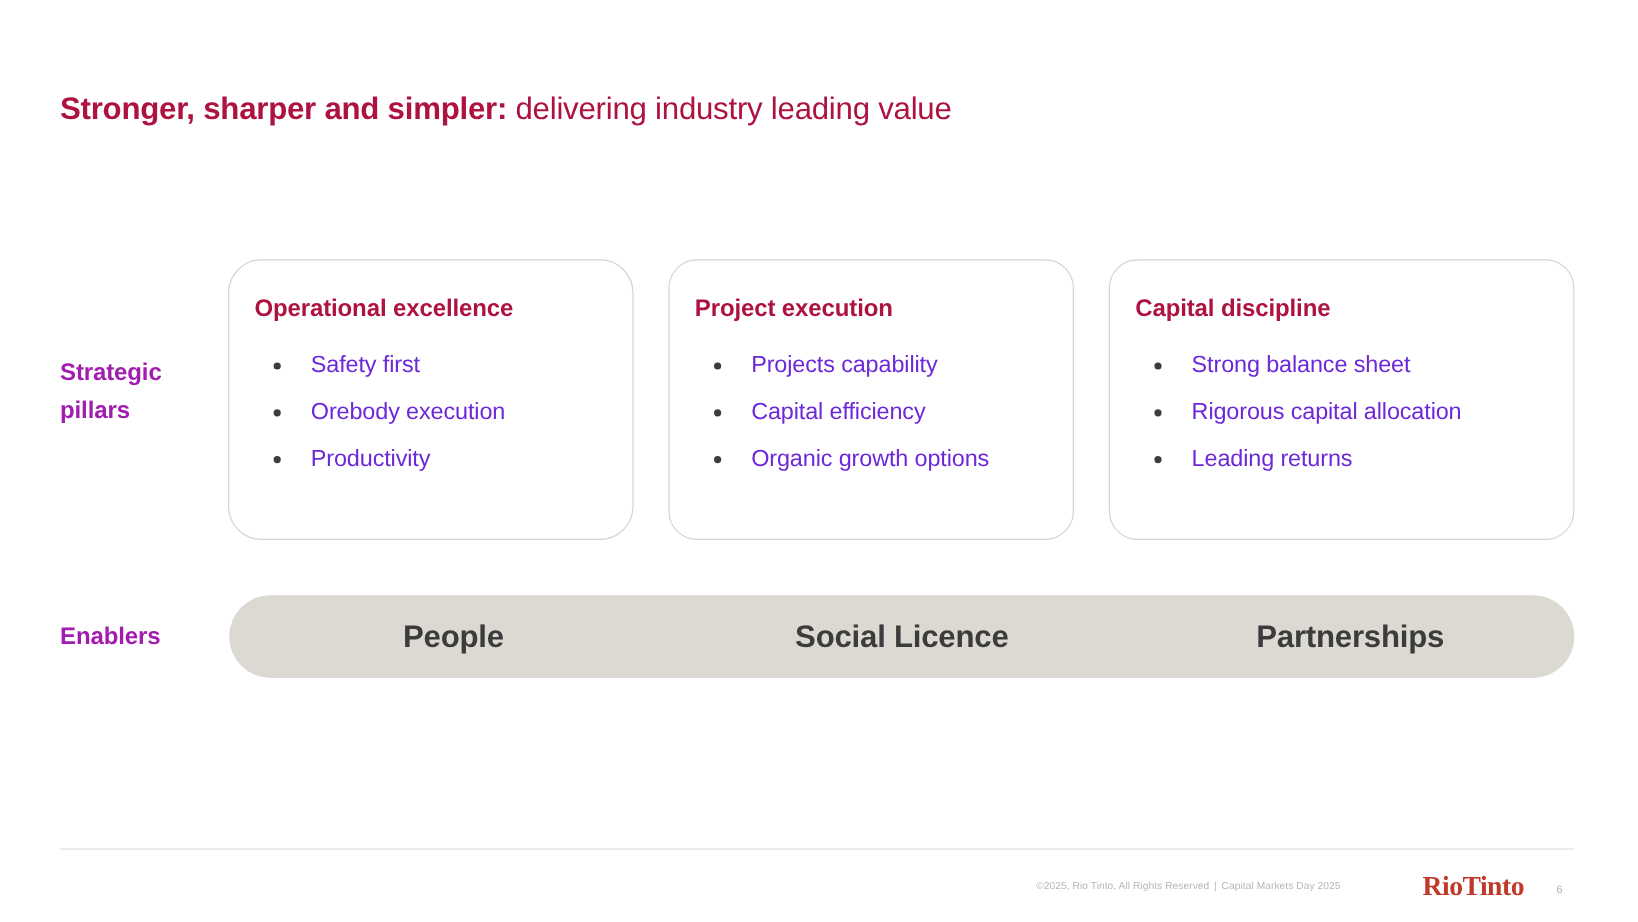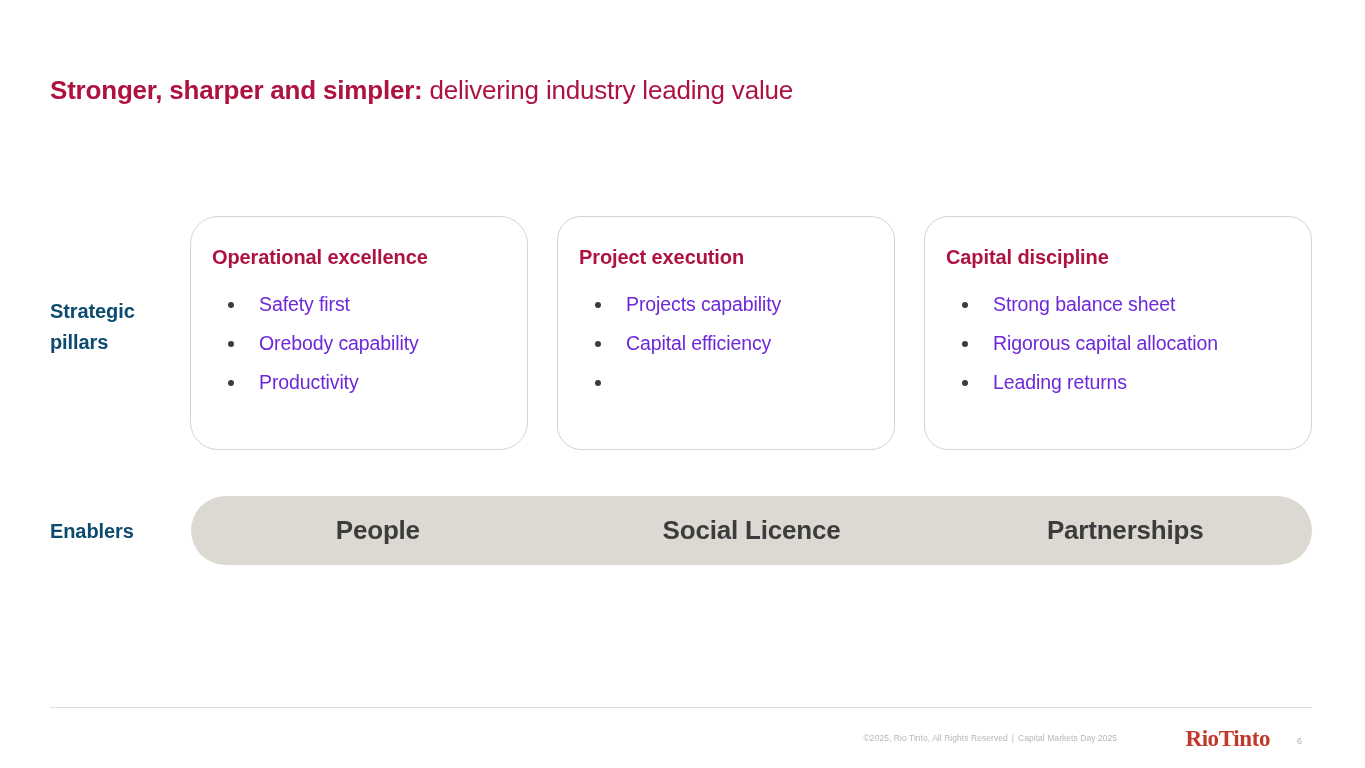--- a/index.html
+++ b/index.html
@@ -37,21 +37,21 @@
     font-weight: bold;
   }
   #title .light {
     font-weight: normal;
   }
 
   
   .row-label {
     position: absolute;
     font-weight: bold;
-    color: #0c4a6e;
+    color: #a21caf;
     font-size: 20px;
     line-height: 31px;
     letter-spacing: -0.1px;
   }
   #label-pillars {
     left: 50px;
     top: 296px;
     width: 140px;
   }
   #label-enablers {
@@ -193,31 +193,31 @@
   </h1>
 
   <div class="row-label" id="label-pillars">Strategic pillars</div>
 
   <div id="cards">
 
     <div class="card card-1">
       <div class="card-title">Operational excellence</div>
       <ul class="bullets">
         <li><span class="dot"></span><span>Safety first</span></li>
-        <li><span class="dot"></span><span>Orebody capability</span></li>
+        <li><span class="dot"></span><span>Orebody execution</span></li>
         <li><span class="dot"></span><span>Productivity</span></li>
       </ul>
     </div>
 
     <div class="card card-2">
       <div class="card-title">Project execution</div>
       <ul class="bullets">
         <li><span class="dot"></span><span>Projects capability</span></li>
         <li><span class="dot"></span><span>Capital efficiency</span></li>
-        <li><span class="dot"></span></li>
+        <li><span class="dot"></span><span>Organic growth options</span></li>
       </ul>
     </div>
 
     <div class="card card-3">
       <div class="card-title">Capital discipline</div>
       <ul class="bullets">
         <li><span class="dot"></span><span>Strong balance sheet</span></li>
         <li><span class="dot"></span><span>Rigorous capital allocation</span></li>
         <li><span class="dot"></span><span>Leading returns</span></li>
       </ul>

